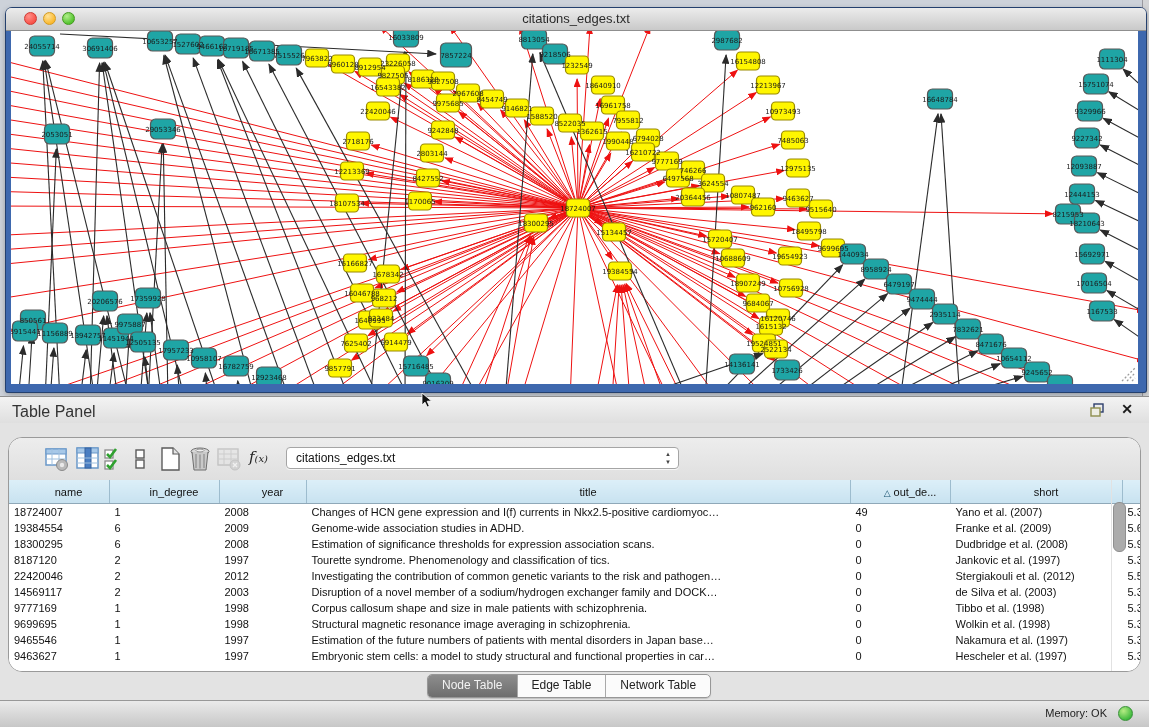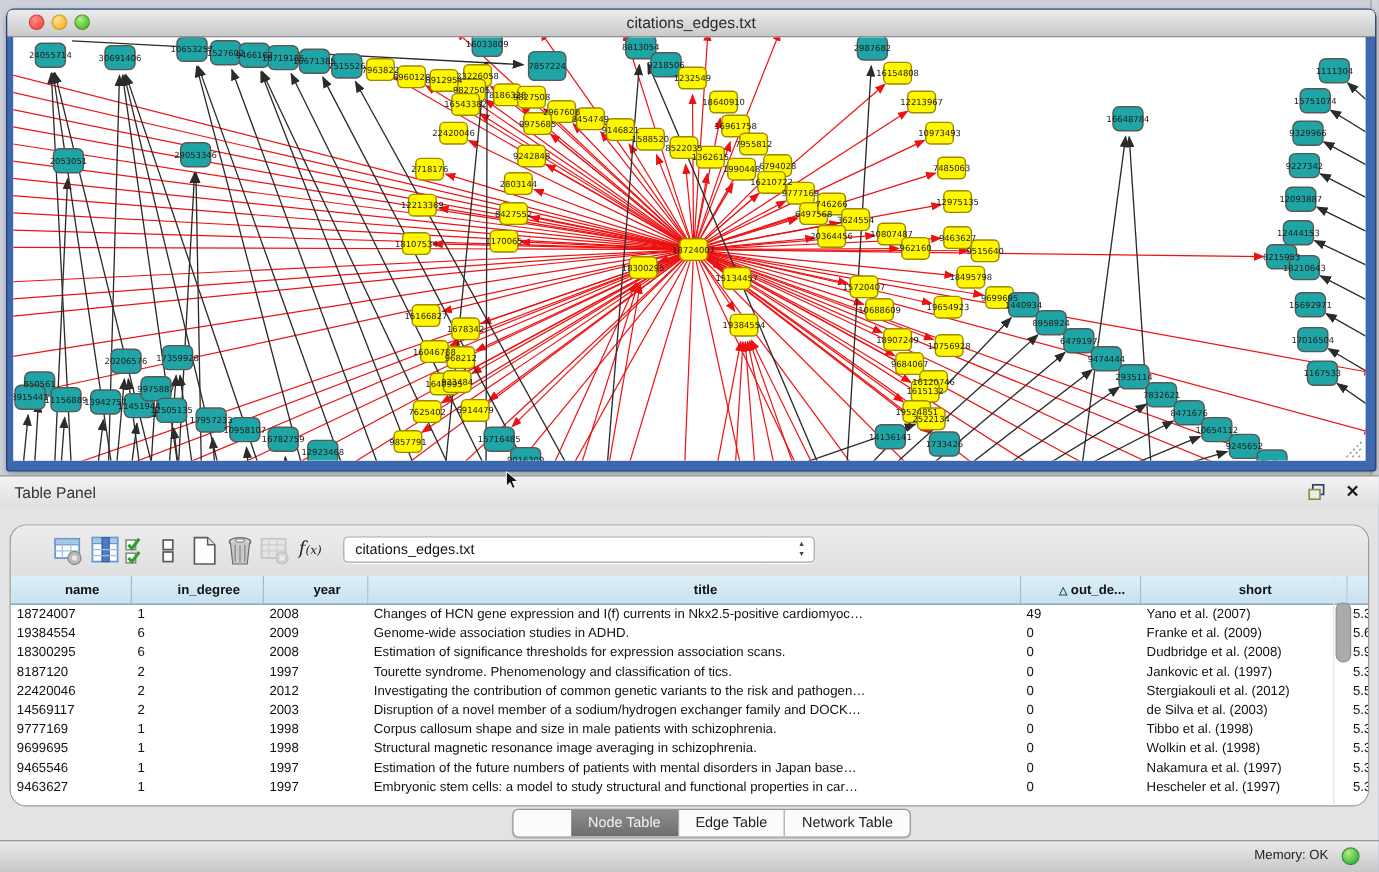--- a/index.html
+++ b/index.html
@@ -23,52 +23,52 @@
   .tl.yel{left:37px;background:radial-gradient(circle at 35% 30%,#FFE39A,#FBB92F 70%);border:1px solid #D29B23;}
   .tl.grn{left:56px;background:radial-gradient(circle at 35% 30%,#B2EE8C,#55C430 70%);border:1px solid #44991F;}
   .canvas{position:absolute;left:5px;top:23px;width:1127px;height:353px;background:#FFFFFF;overflow:hidden;}
   .canvas svg{display:block;}
   .grip{position:absolute;right:2px;bottom:2px;}
 
   
   .table-panel{position:absolute;left:0;top:396px;width:1149px;height:304px;background:#E3E3E3;}
   .panel-titlebar{position:absolute;left:0;top:0;width:100%;height:27px;
      background:linear-gradient(#F3F3F3,#DFDFDF);border-top:1px solid #8E8E8E;box-sizing:border-box;}
-  .panel-titlebar .ptitle{position:absolute;left:12px;top:6px;font-size:13px;color:#333;}
+  .panel-titlebar .ptitle{position:absolute;left:12px;top:6px;font-size:16px;color:#333;}
   .float-ic{position:absolute;right:44px;top:6px;width:15px;height:14px;}
   .close-ic{position:absolute;right:16px;top:4px;font-size:14px;font-weight:bold;color:#1A1A1A;line-height:16px;}
   .content-box{position:absolute;left:8px;top:41px;width:1133px;height:235px;background:#FFF;
      border:1px solid #9A9A9A;border-radius:14px;box-sizing:border-box;overflow:hidden;}
   .toolbar{position:absolute;left:0;top:0;right:0;height:42px;
      background:linear-gradient(#EDEDED,#DFDFDF);border-bottom:1px solid #B9B9B9;}
   .tb-ic{position:absolute;top:8px;width:26px;height:26px;}
   .combo{position:absolute;left:277px;top:9px;width:393px;height:22px;background:#FFF;
      border:1px solid #A5A5A5;border-radius:4px;box-sizing:border-box;box-shadow:0 1px 0 rgba(255,255,255,.7);}
   .combo .cval{position:absolute;left:9px;top:3px;font-size:12px;color:#111;}
   .combo .arrows{position:absolute;right:7px;top:2px;font-size:6px;line-height:8px;color:#444;text-align:center;}
 
   .tablewrap{position:absolute;left:0;top:42px;right:0;bottom:0;background:#FFF;overflow:hidden;}
   table{border-collapse:collapse;table-layout:fixed;width:1133px;}
   th{height:21px;background:linear-gradient(#DCEFF8,#C8E2F0);border-left:1px solid #9DBCCE;
-     border-bottom:1px solid #8FA8B8;font-size:11px;font-weight:bold;color:#111;
+     border-bottom:1px solid #8FA8B8;font-size:11px;font-weight:normal;color:#111;
      overflow:hidden;white-space:nowrap;padding-left:20px;}
   th:first-child{border-left:none;}
   th .sort{font-size:9px;color:#16506E;margin-right:3px;}
   td{height:16px;font-size:11px;color:#111;padding:0 0 0 5px;white-space:nowrap;overflow:hidden;}
   .c1{width:79px}.c2{width:88px}.c3{width:65px}.c4{width:522px}.c5{width:78px}.c6{width:150px}.c7{width:95px}.c8{width:auto}
   .vscroll{position:absolute;right:14px;top:22px;width:11px;height:48px;background:#ABABAB;
      border-radius:6px;border:1px solid #8F8F8F;}
   .vsep{position:absolute;right:28px;top:0;bottom:0;width:1px;background:#E2E2E2;}
 
   .tabs{position:absolute;left:427px;top:278px;height:22px;display:flex;
      border:1px solid #979797;border-radius:5px;overflow:hidden;background:#FBFBFB;
      box-shadow:0 1px 1px rgba(0,0,0,.15);}
   .tab{font-size:12px;color:#222;padding:3px 14px 0 14px;box-sizing:border-box;text-align:center;}
   .tab + .tab{border-left:1px solid #A9A9A9;}
-  .tab.active{background:linear-gradient(#8D8D8D,#6E6E6E);color:#F3F3F3;margin-left:48px;}
+  .tab.active{background:linear-gradient(#8D8D8D,#6E6E6E);color:#F3F3F3;}
 
   
   .statusbar{position:absolute;left:0;top:700px;width:1149px;height:27px;
      background:linear-gradient(#EAEAEA,#C7C7C7);border-top:1px solid #989898;box-sizing:border-box;}
   .mem{position:absolute;right:42px;top:6px;font-size:11px;color:#222;}
   .memdot{position:absolute;right:16px;top:5px;width:15px;height:15px;border-radius:50%;
      background:radial-gradient(circle at 35% 30%,#B6EC84,#3CB83C 75%);border:1px solid #379137;box-sizing:border-box;}
 
   .cursor{position:absolute;left:421px;top:392px;}
 </style>

